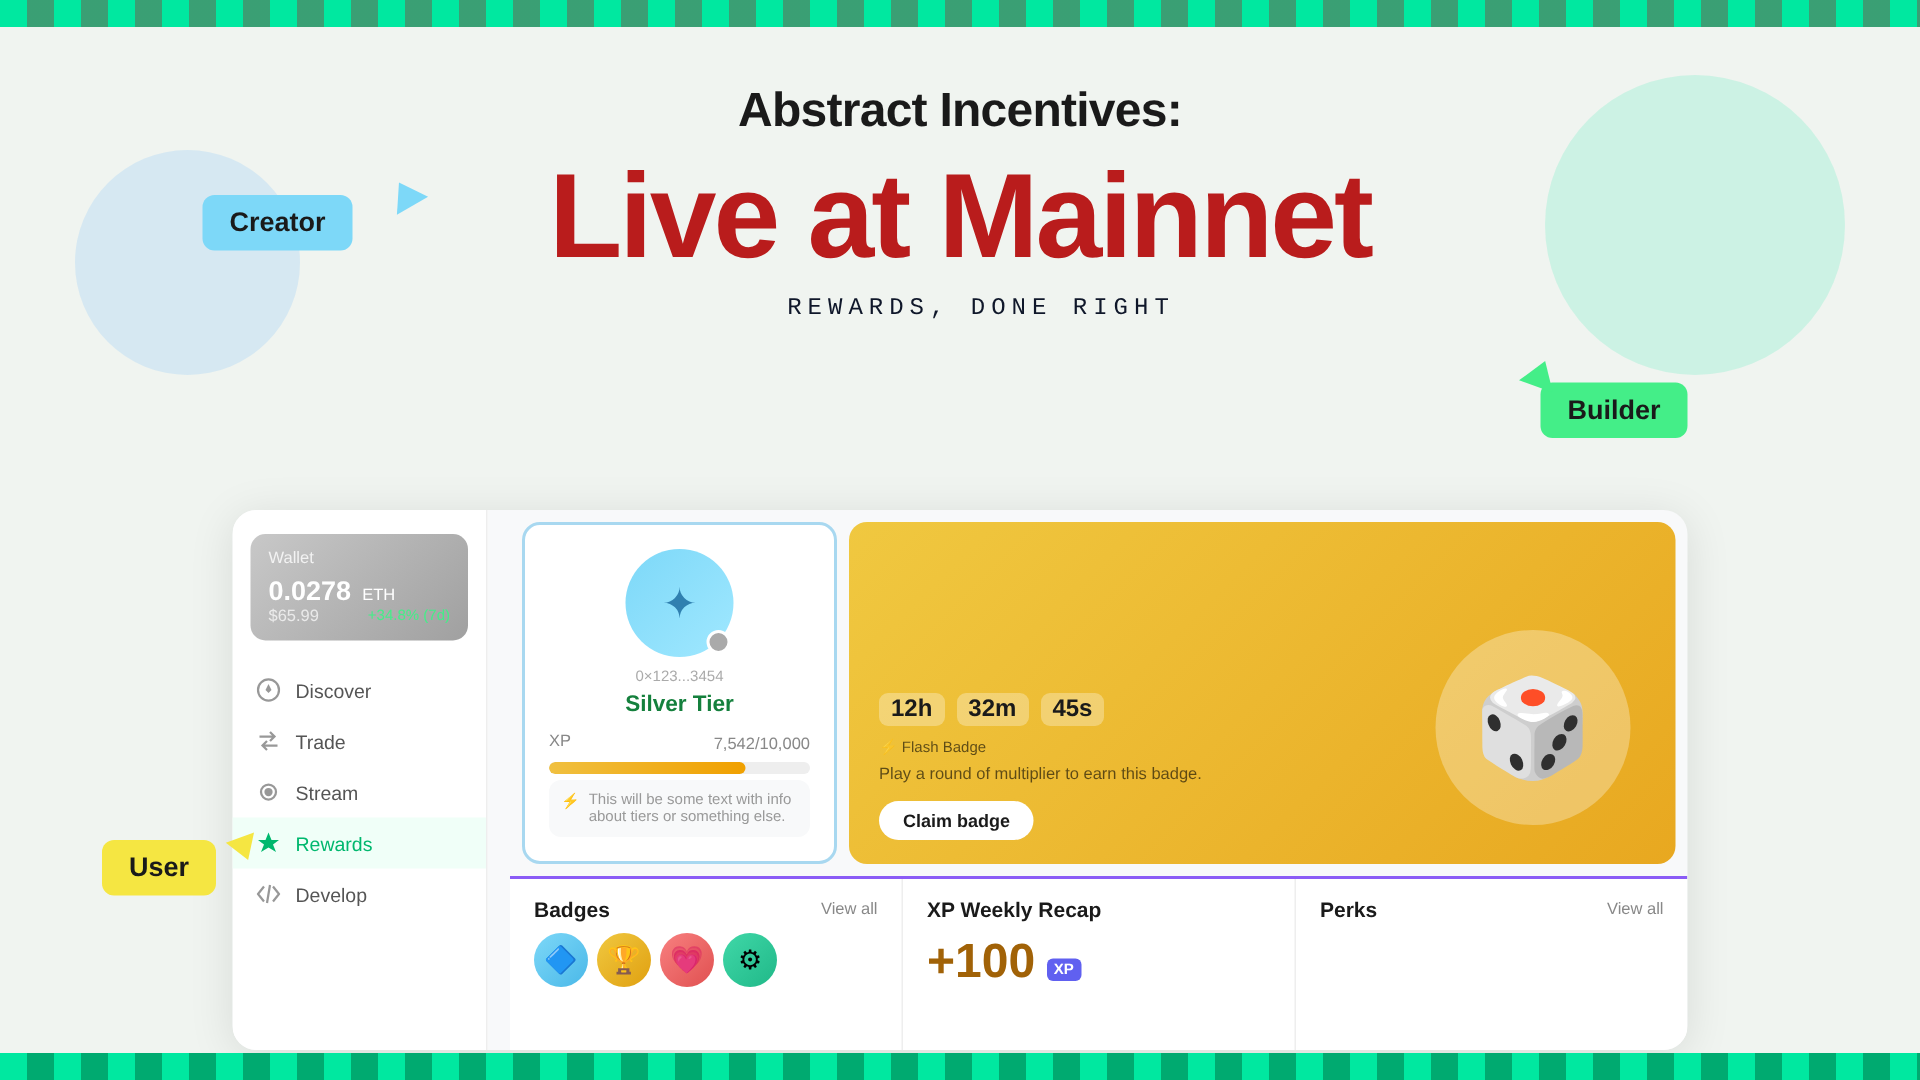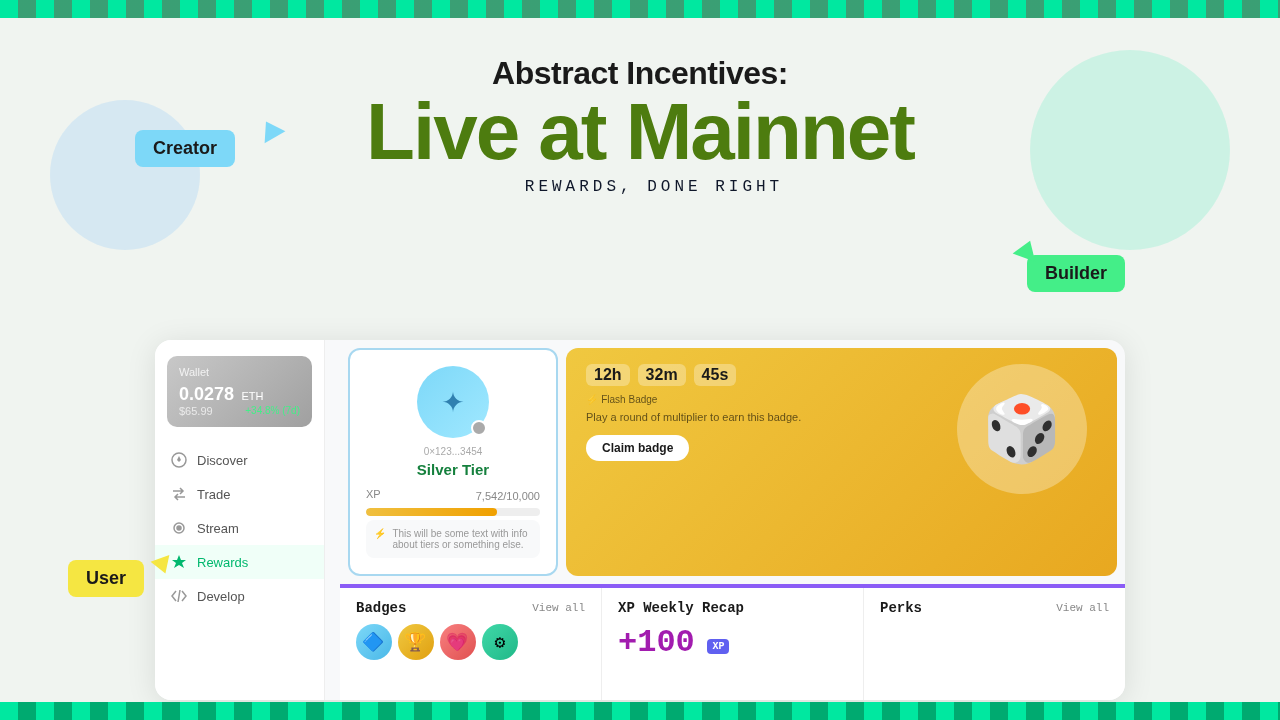--- a/index.html
+++ b/index.html
@@ -68,24 +68,24 @@
     .hero-title-line1 {
       font-size: 32px;
       font-weight: 600;
       color: #1a1a1a;
       letter-spacing: -0.5px;
     }
 
     .hero-title-line2 {
       font-size: 80px;
       font-weight: 800;
-      color: #4d7c0f;
+      color: #b91c1c;
       line-height: 1;
       letter-spacing: -2px;
-      margin: 0 0;
+      margin: 12px 0;
     }
 
     .hero-tagline {
       font-size: 16px;
       color: #0f172a;
       letter-spacing: 4px;
       font-family: 'Courier New', monospace;
       margin-top: 6px;
       margin-left: 28px;
     }
@@ -302,21 +302,21 @@
     }
 
     
     .flash-card {
       flex: 1;
       background: linear-gradient(135deg, #f0c840, #e8a820);
       margin: 8px 8px 8px 0;
       border-radius: 12px;
       padding: 16px 20px;
       display: flex;
-      align-items: flex-start;
+      align-items: flex-end;
       justify-content: space-between;
       position: relative;
       overflow: hidden;
     }
 
     .flash-content {
       z-index: 1;
     }
 
     .flash-timer {
@@ -383,22 +383,21 @@
       display: flex;
       align-items: center;
       justify-content: center;
       font-size: 64px;
     }
 
     
     .bottom-row {
       display: flex;
       height: 120px;
-      border-top: 4px solid #8b5cf6;
-      font-family: Liberation Mono, monospace;
+      border-top: 2px solid #8b5cf6;
     }
 
     .bottom-card {
       flex: 1;
       background: white;
       padding: 12px 16px;
       border-right: 1px solid #eee;
     }
 
     .bottom-card:last-child {
@@ -440,21 +439,21 @@
     }
 
     .badge-blue { background: linear-gradient(135deg, #7dd8f8, #4ab8e8); }
     .badge-gold { background: linear-gradient(135deg, #f0c840, #e0a010); }
     .badge-pink { background: linear-gradient(135deg, #f88080, #e05050); }
     .badge-teal { background: linear-gradient(135deg, #40d8a8, #20b888); }
 
     .xp-recap-value {
       font-size: 32px;
       font-weight: 800;
-      color: #a21caf;
+      color: #a16207;
     }
 
     .xp-chip {
       background: #6060f0;
       color: white;
       font-size: 10px;
       font-weight: 700;
       border-radius: 4px;
       padding: 2px 5px;
       vertical-align: middle;

